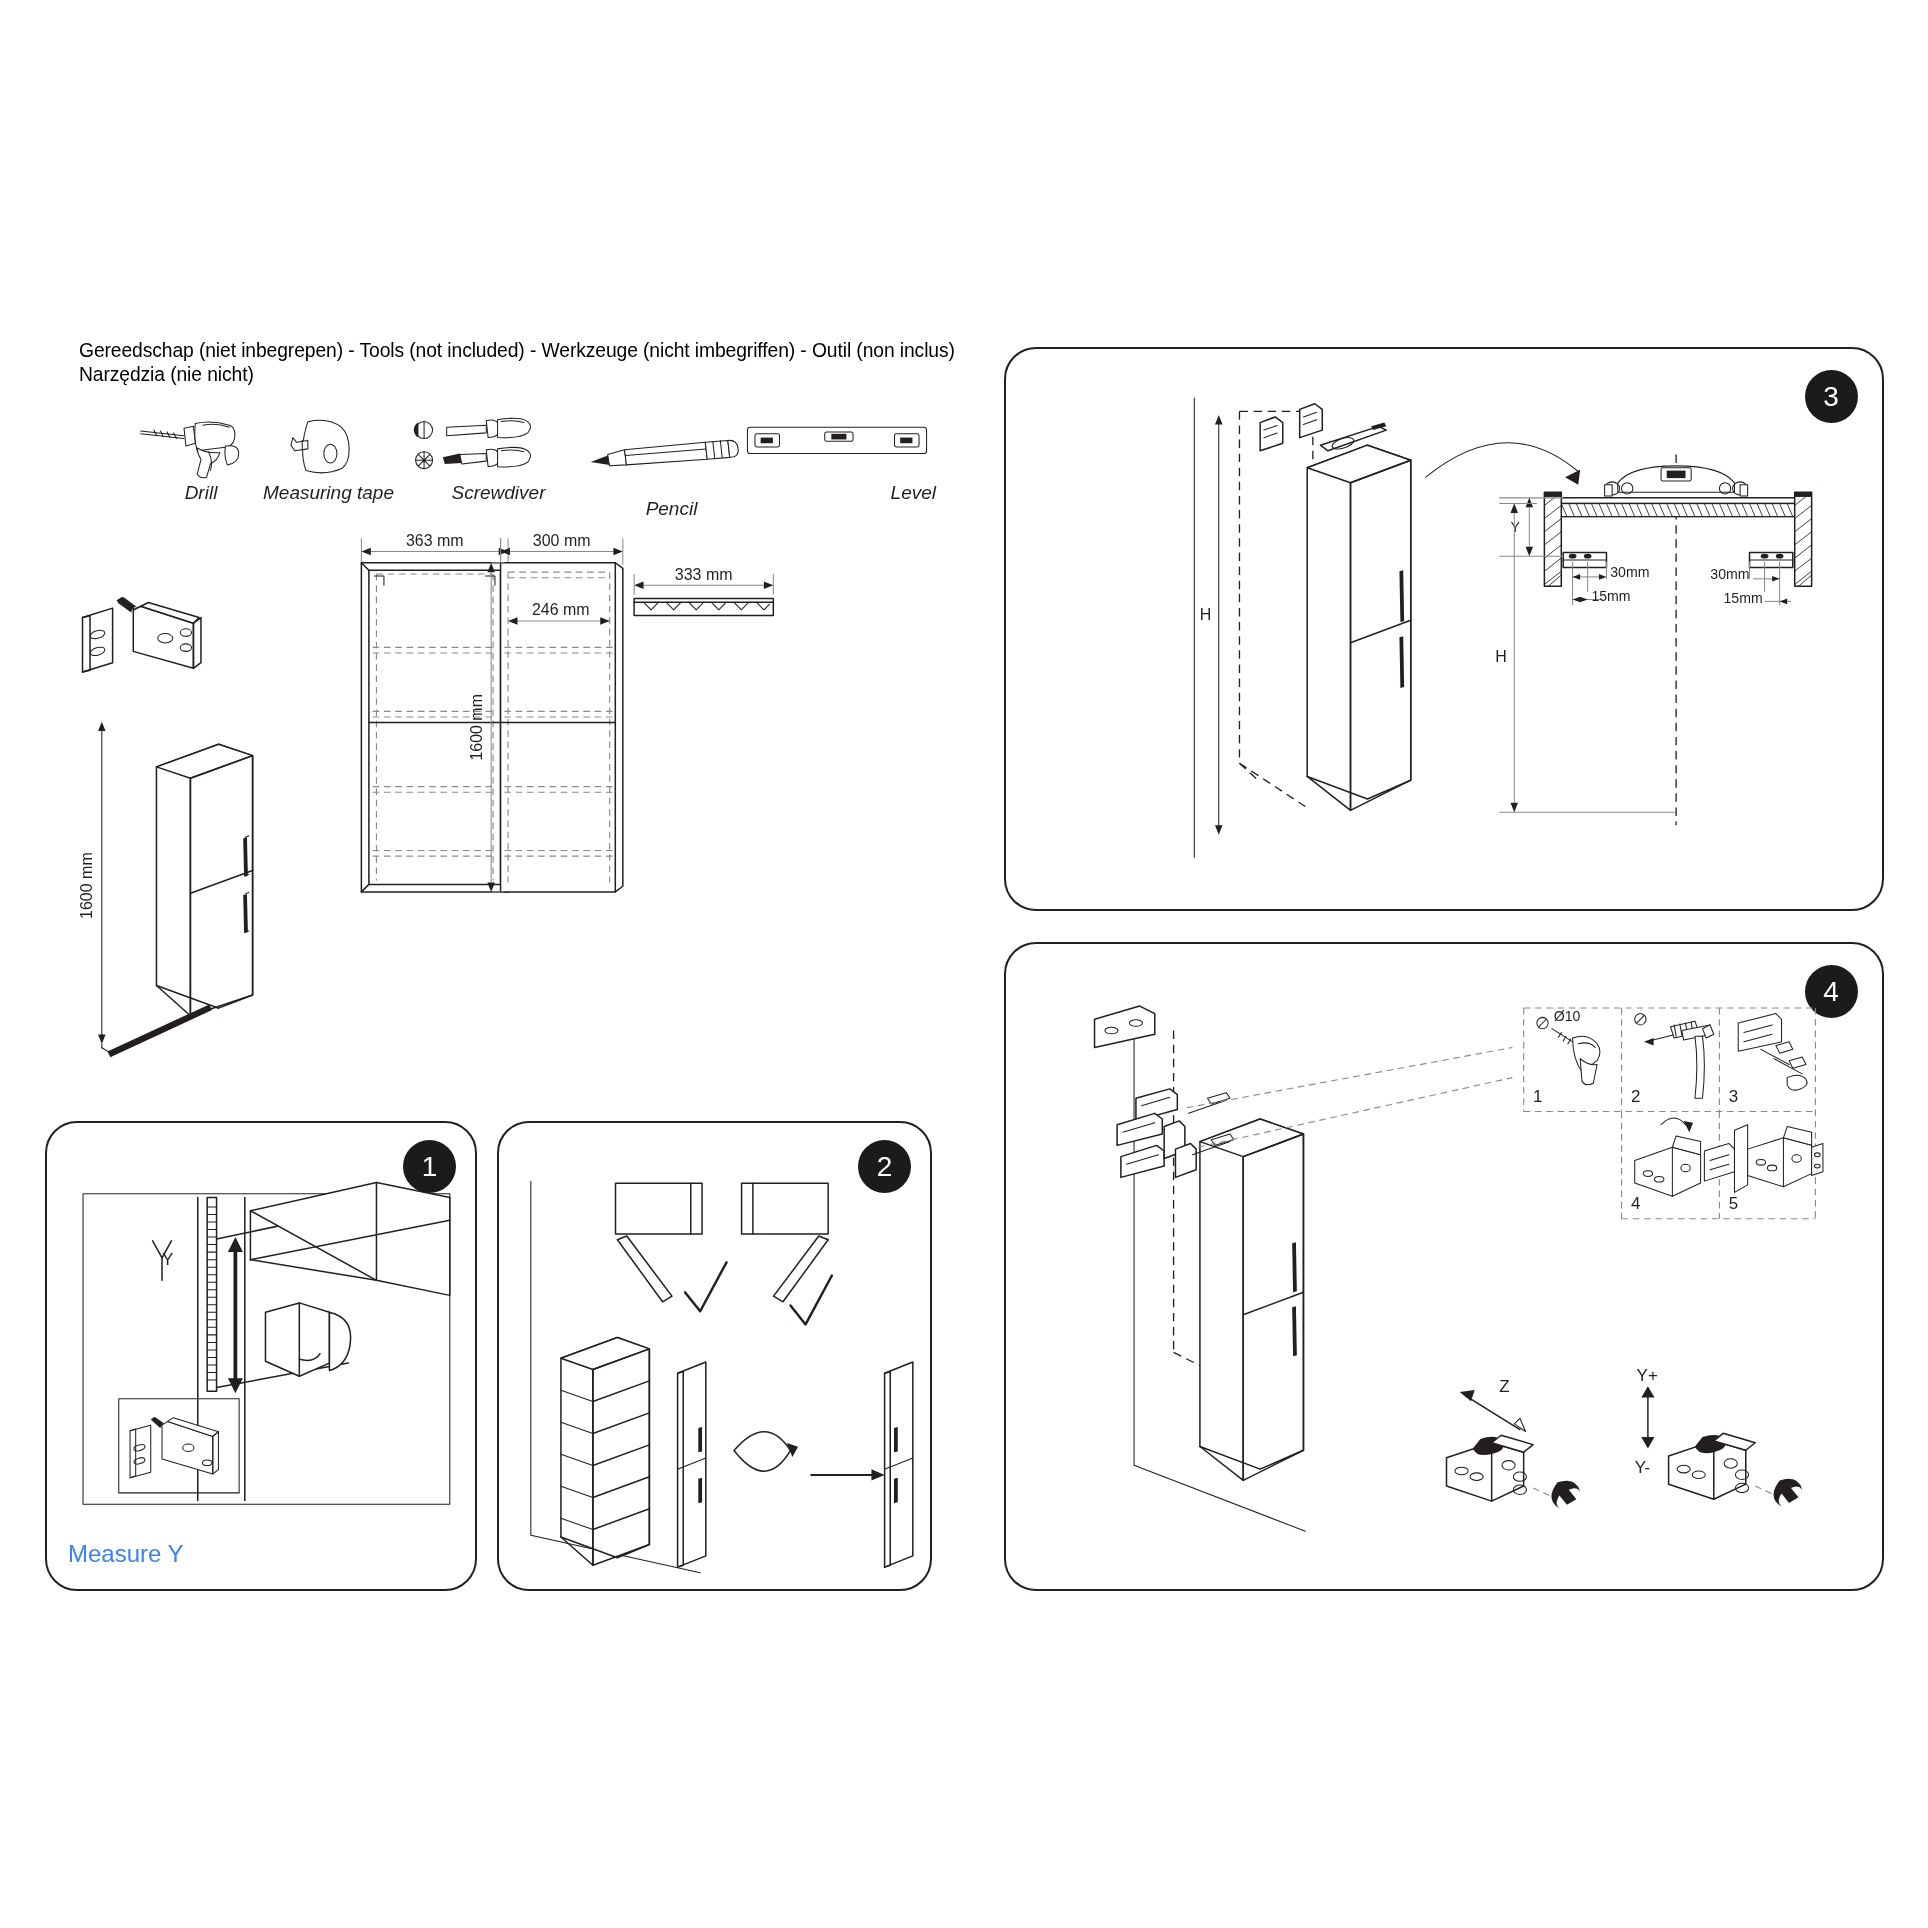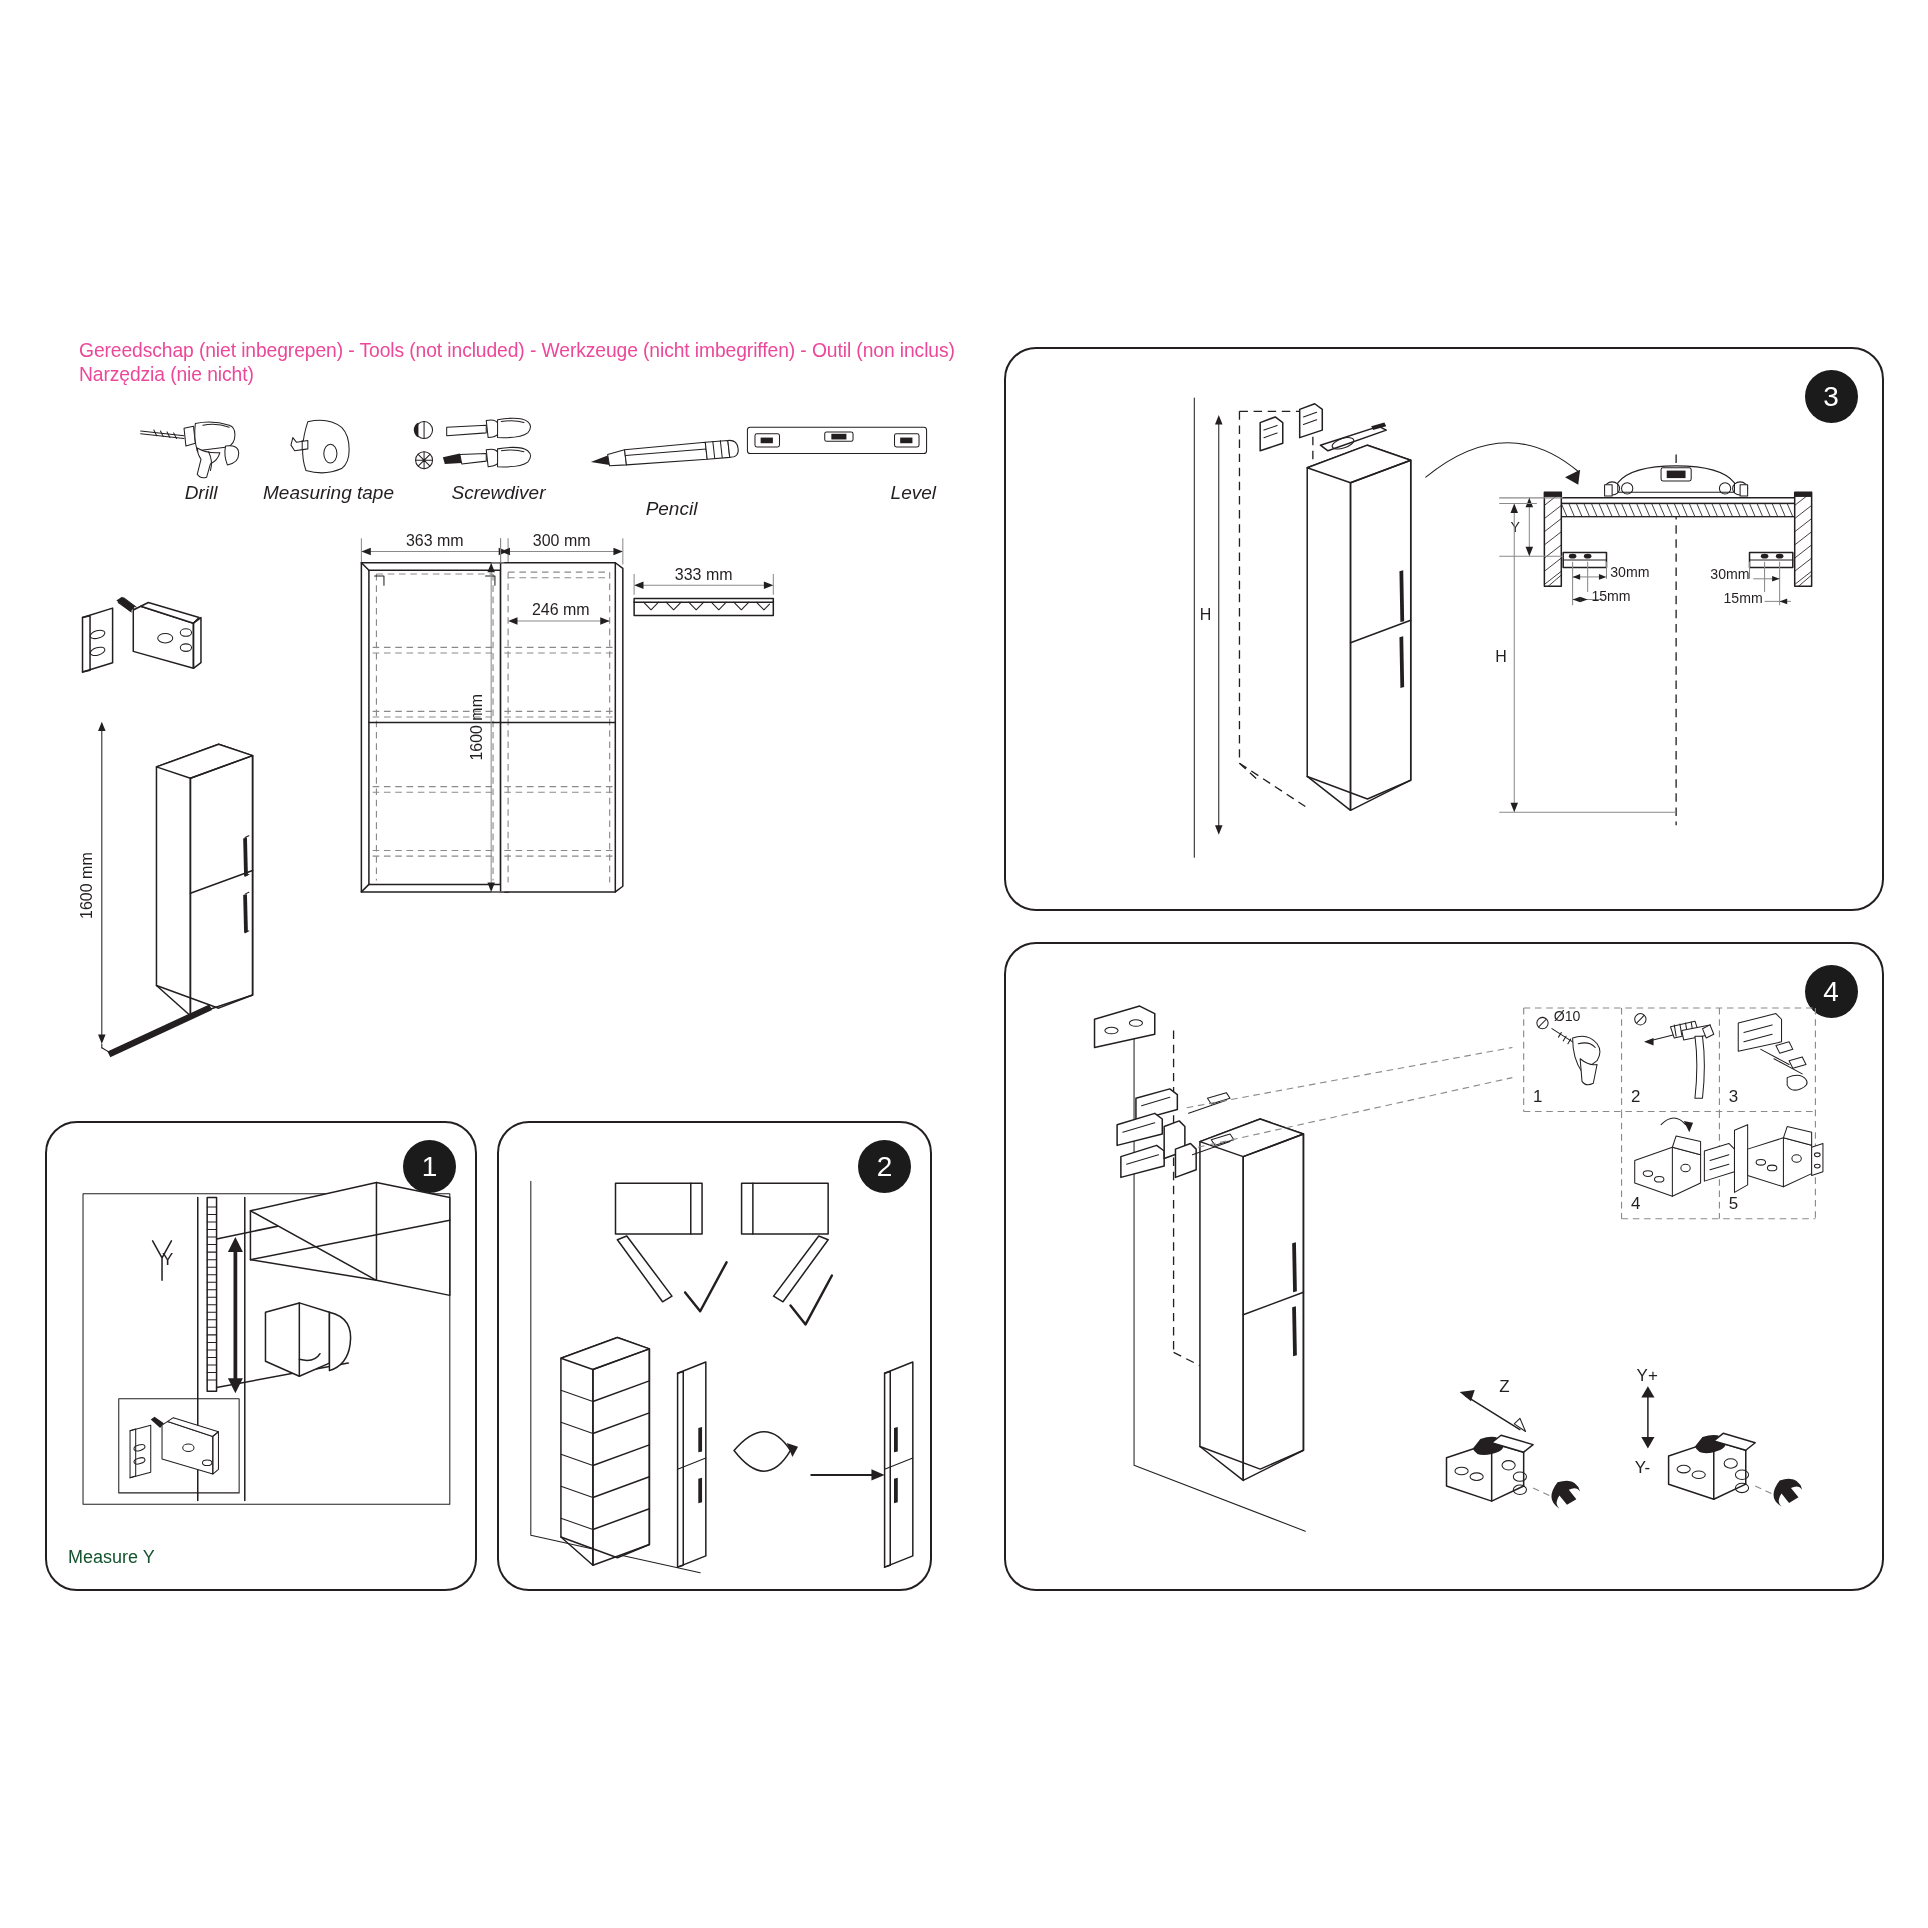--- a/index.html
+++ b/index.html
@@ -4,21 +4,21 @@
 <title>Assembly Instructions</title>
 <style>
   html,body{margin:0;padding:0;background:#ffffff;}
   body{width:1928px;height:1928px;position:relative;overflow:hidden;
        font-family:"Liberation Sans","DejaVu Sans",sans-serif;color:#231f20;}
 
   .sheet{position:absolute;inset:0;}
 
   
   #tools-note{position:absolute;left:79px;top:339px;width:847px;
-      font-size:19.3px;line-height:23.5px;color:#ec4899;letter-spacing:-0.1px;}
+      font-size:19.3px;line-height:23.5px;color:#000000;letter-spacing:-0.1px;}
   #tools-note div{white-space:nowrap;}
 
   
   #tool-strip{position:absolute;left:79px;top:414px;width:772px;height:104px;}
   .tool{position:absolute;text-align:center;}
   .tool .glyph{position:relative;height:66px;}
   .tool .cap{font-size:19px;color:#231f20;margin-top:1.9px;white-space:nowrap;font-style:italic;}
 
   
   svg{display:block;overflow:visible;}
@@ -31,21 +31,21 @@
   .fillw-t{fill:#ffffff;stroke:#231f20;stroke-width:1.1;stroke-linejoin:round;}
   .fillk{fill:#231f20;stroke:none;}
   .dim{font-family:"Liberation Sans",sans-serif;font-size:17px;fill:#231f20;}
   .dimsm{font-family:"Liberation Sans",sans-serif;font-size:15px;fill:#231f20;}
   .dimlb{font-family:"Liberation Sans",sans-serif;font-size:18px;fill:#231f20;}
 
   
   .panel{position:absolute;border:2.4px solid #231f20;border-radius:32px;background:#fff;}
   .badge{position:absolute;width:53px;height:53px;border-radius:50%;background:#1b1b1b;
       color:#fff;font-size:28px;display:flex;align-items:center;justify-content:center;}
-  .panel-caption{position:absolute;font-size:18px;color:#14532d;}
+  .panel-caption{position:absolute;font-size:24px;color:#3b82f6;}
 
   
   #elev{position:absolute;left:56px;top:527px;width:923px;height:395px;}
   #iso-main{position:absolute;left:66px;top:716px;width:311px;height:367px;}
   #bracket-top{position:absolute;left:75px;top:593px;width:188px;height:113px;}
 </style>
 </head>
 <body>
 
 <div class="sheet">

